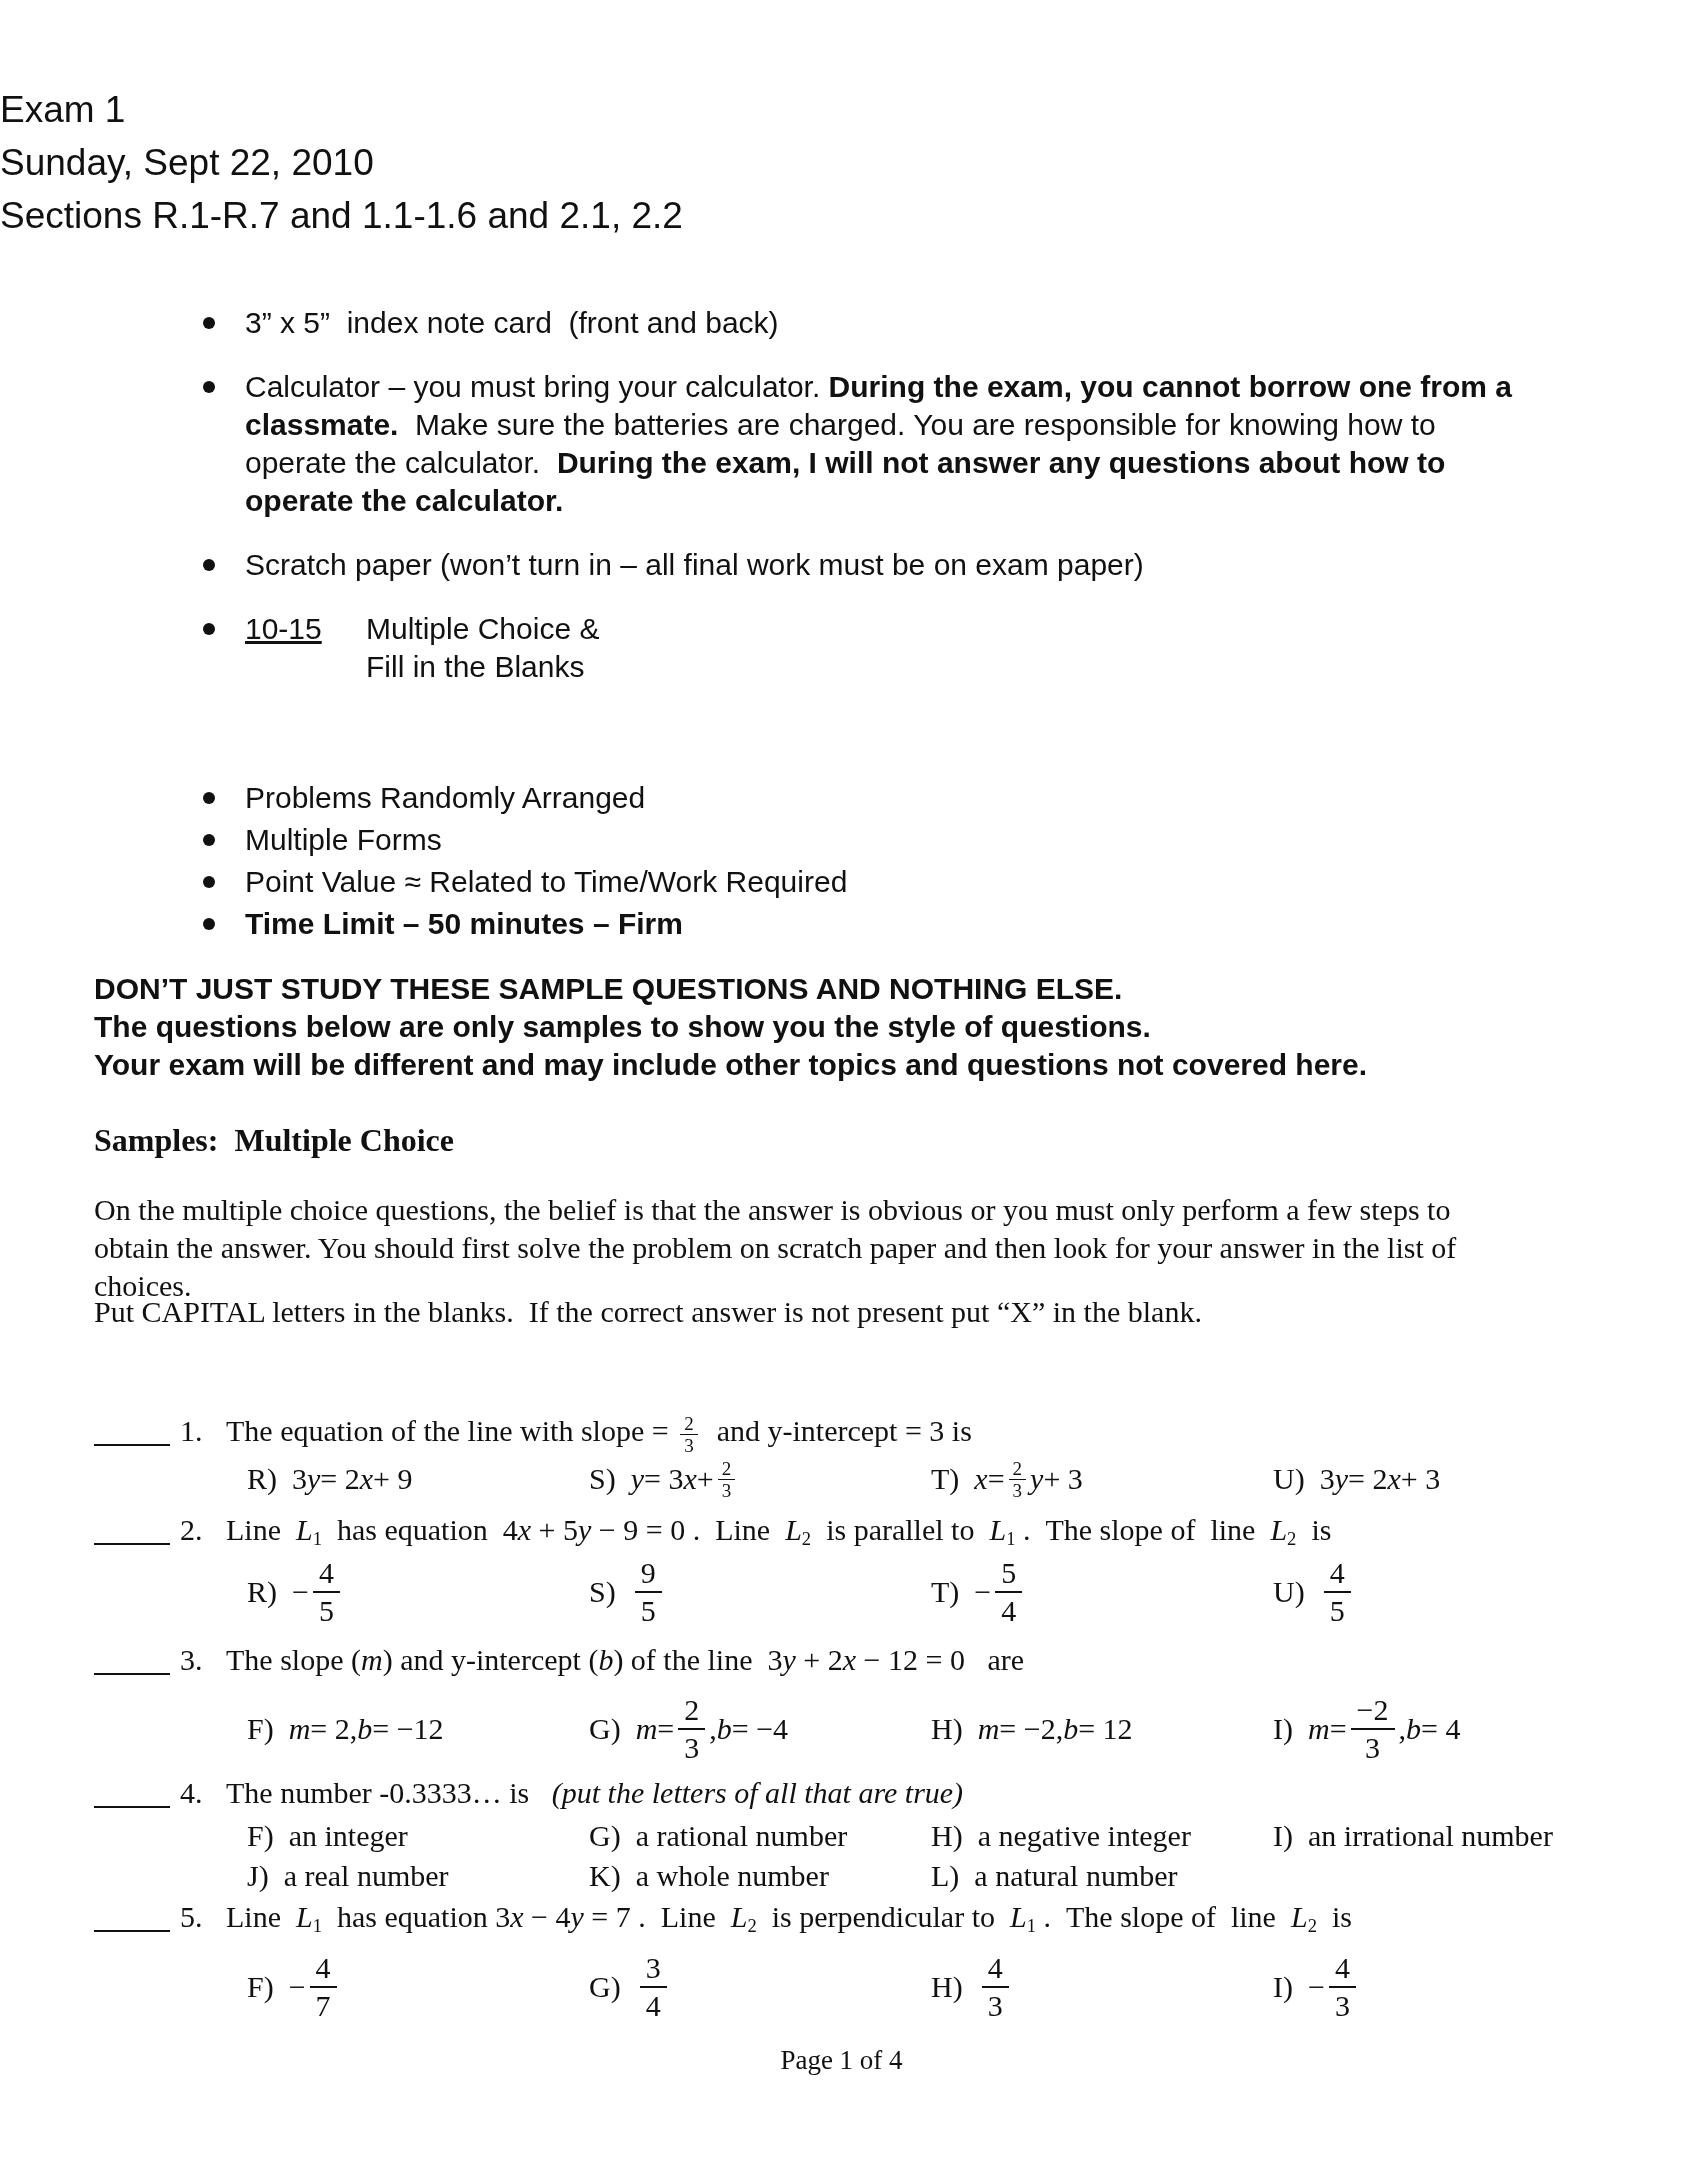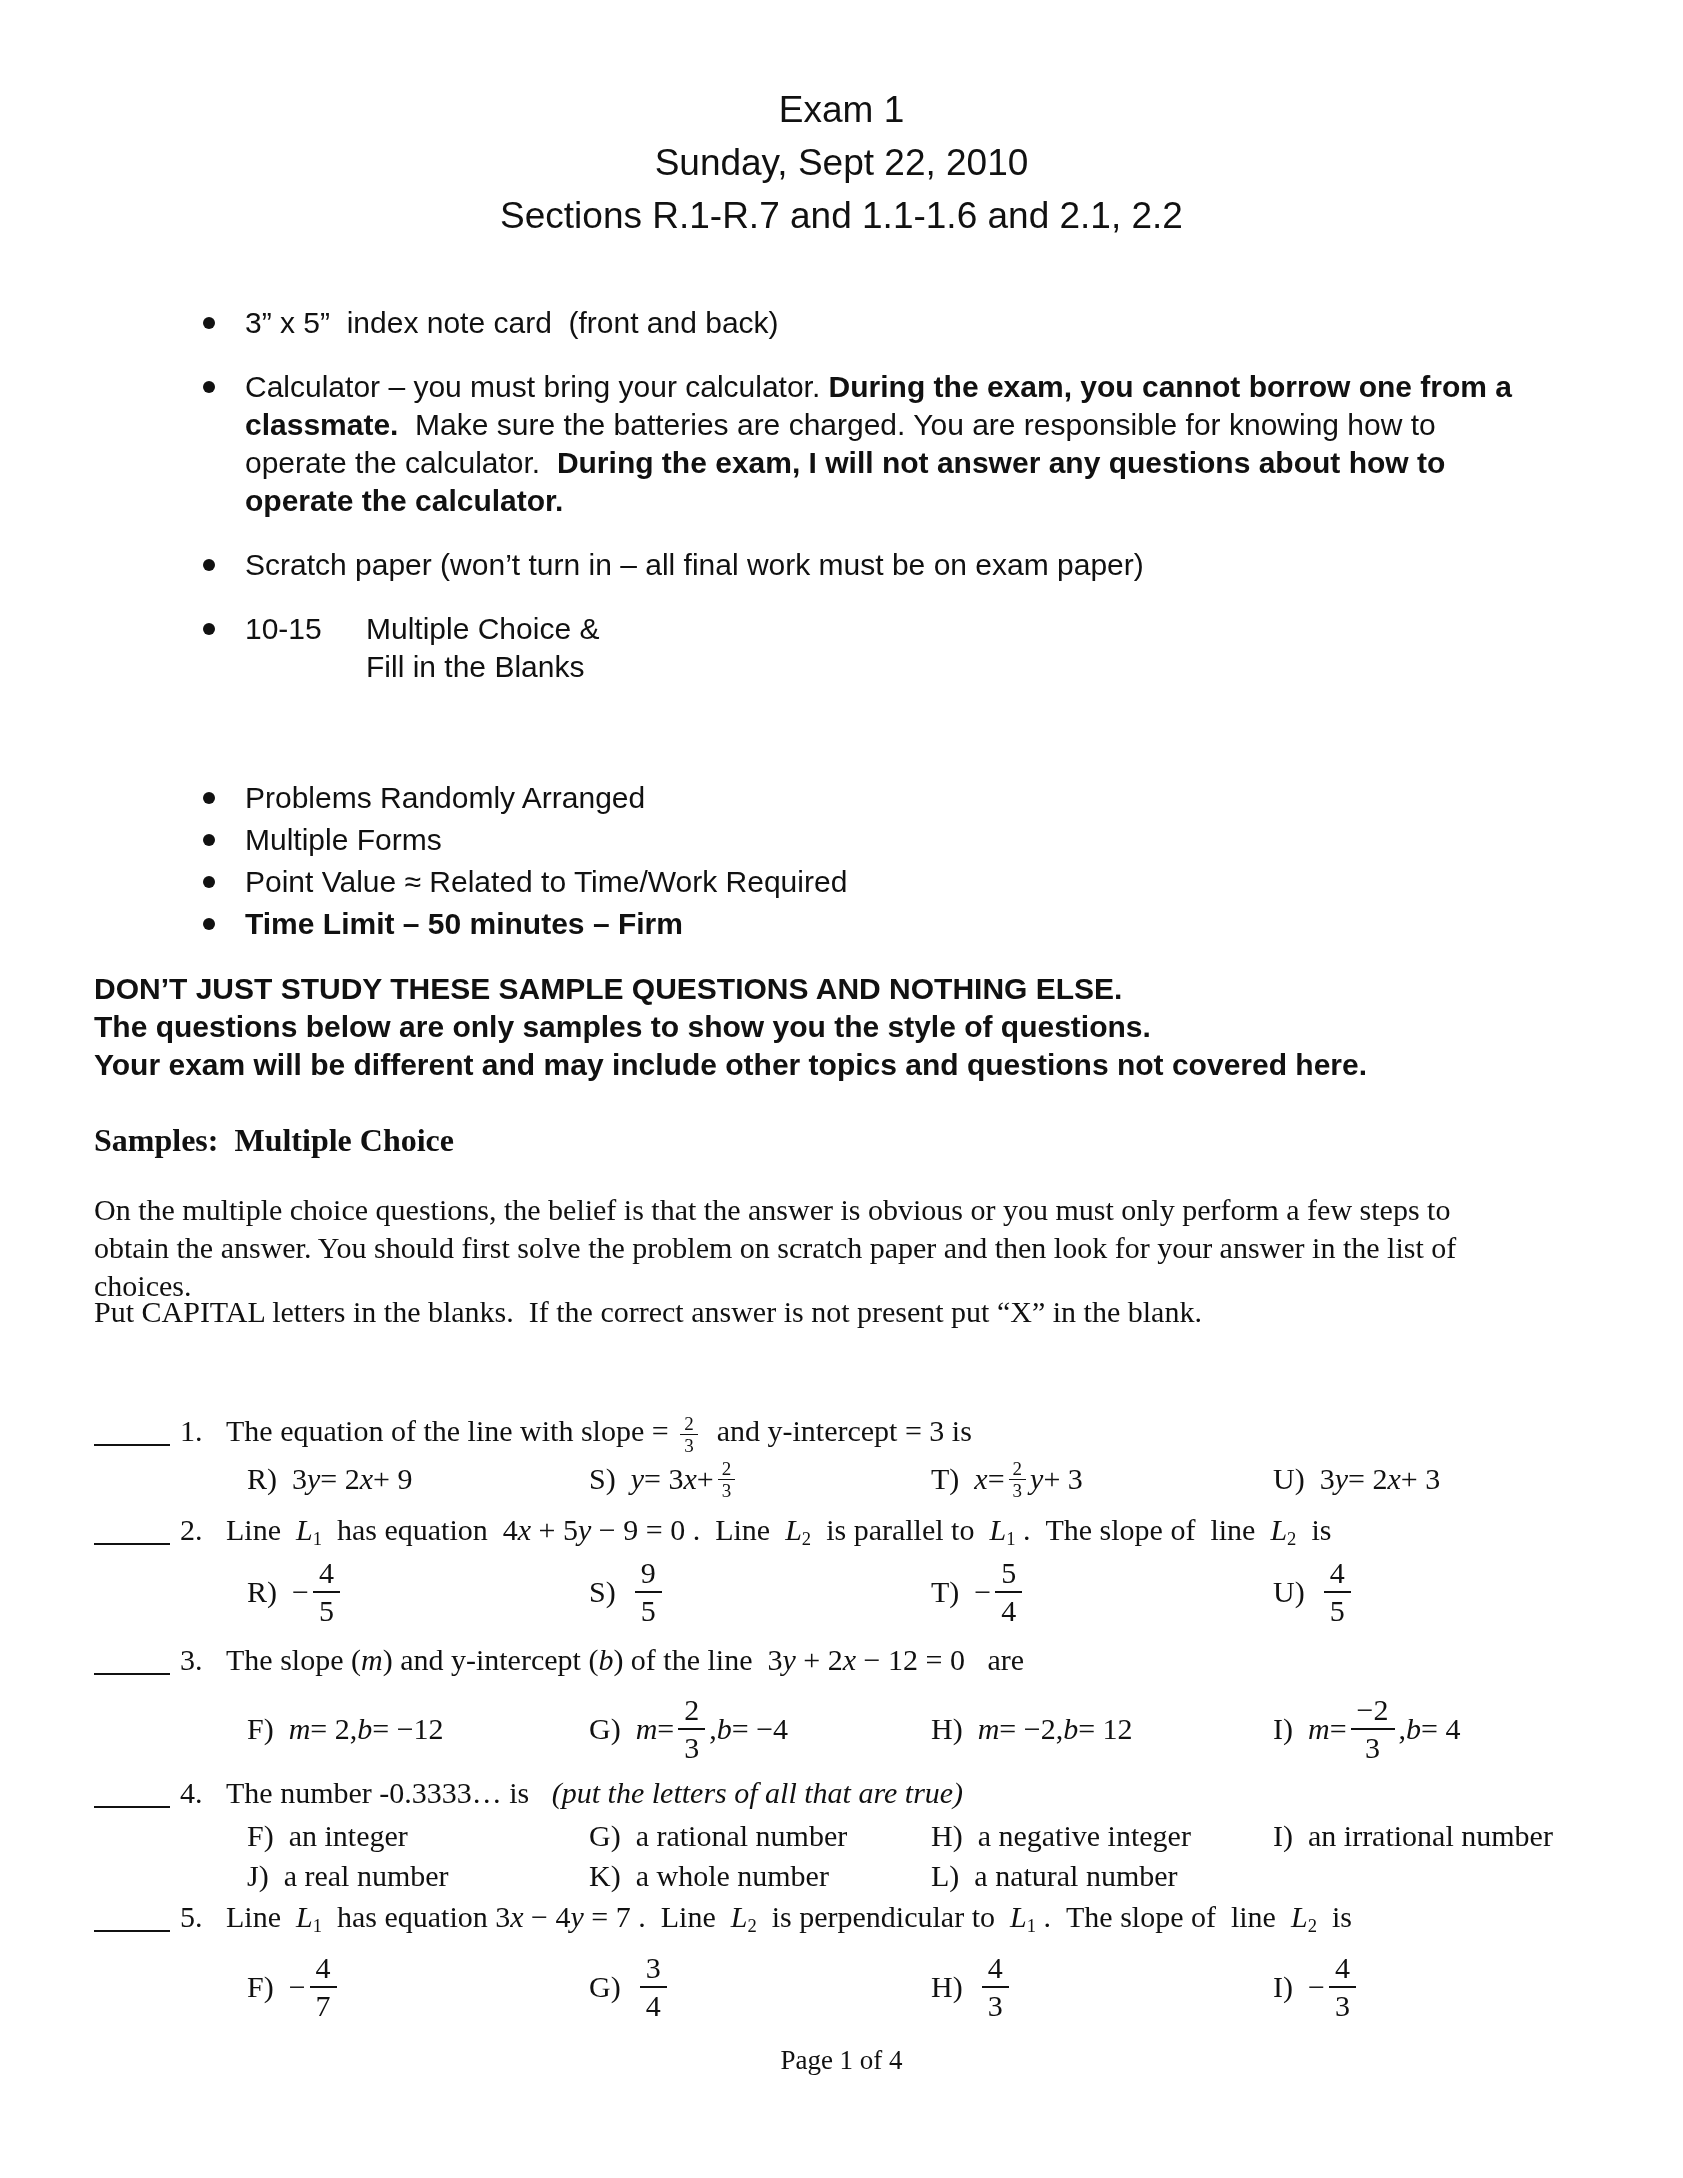--- a/index.html
+++ b/index.html
@@ -4,35 +4,35 @@
 <style>
   html,body { margin:0; padding:0; }
   body {
     width:1683px; height:2178px; background:#ffffff; color:#111;
     font-family:"Liberation Sans", sans-serif; position:relative;
     -webkit-font-smoothing:antialiased;
   }
   .page { position:absolute; inset:0; overflow:hidden; }
 
   
-  #title { position:absolute; top:83px; left:0; right:0; text-align:center;
+  #title { position:absolute; top:83px; left:0; right:0; text-align:left;
            font-size:37px; line-height:53px; }
 
   
   .blist { position:absolute; left:203px; width:1317px; font-size:30px; line-height:38px; }
   #bullets-spaced { top:304px; }
   #bullets-tight  { top:779px; }
   .bullet { display:flex; }
   #bullets-spaced .bullet + .bullet { margin-top:26px; }
   #bullets-tight  .bullet + .bullet { margin-top:4px; }
   .dot { width:12px; height:12px; border-radius:50%; background:#111; flex:none;
          margin:13px 30px 0 0; }
   .content { flex:1; }
   .content.cols { display:flex; }
-  .col-count { width:121px; flex:none; }
+  .col-count { width:121px; flex:none;text-decoration:underline; }
   .col-type  { width:332px; flex:none; }
   .col-pts   { flex:1; }
 
   
   #warning { position:absolute; top:970px; left:94px; width:1455px;
              font-size:30px; line-height:38px; font-weight:bold; }
 
   
   .serif { font-family:"Liberation Serif", serif; }
   #samples { position:absolute; top:1122px; left:94px; font-size:32px; font-weight:bold; }

